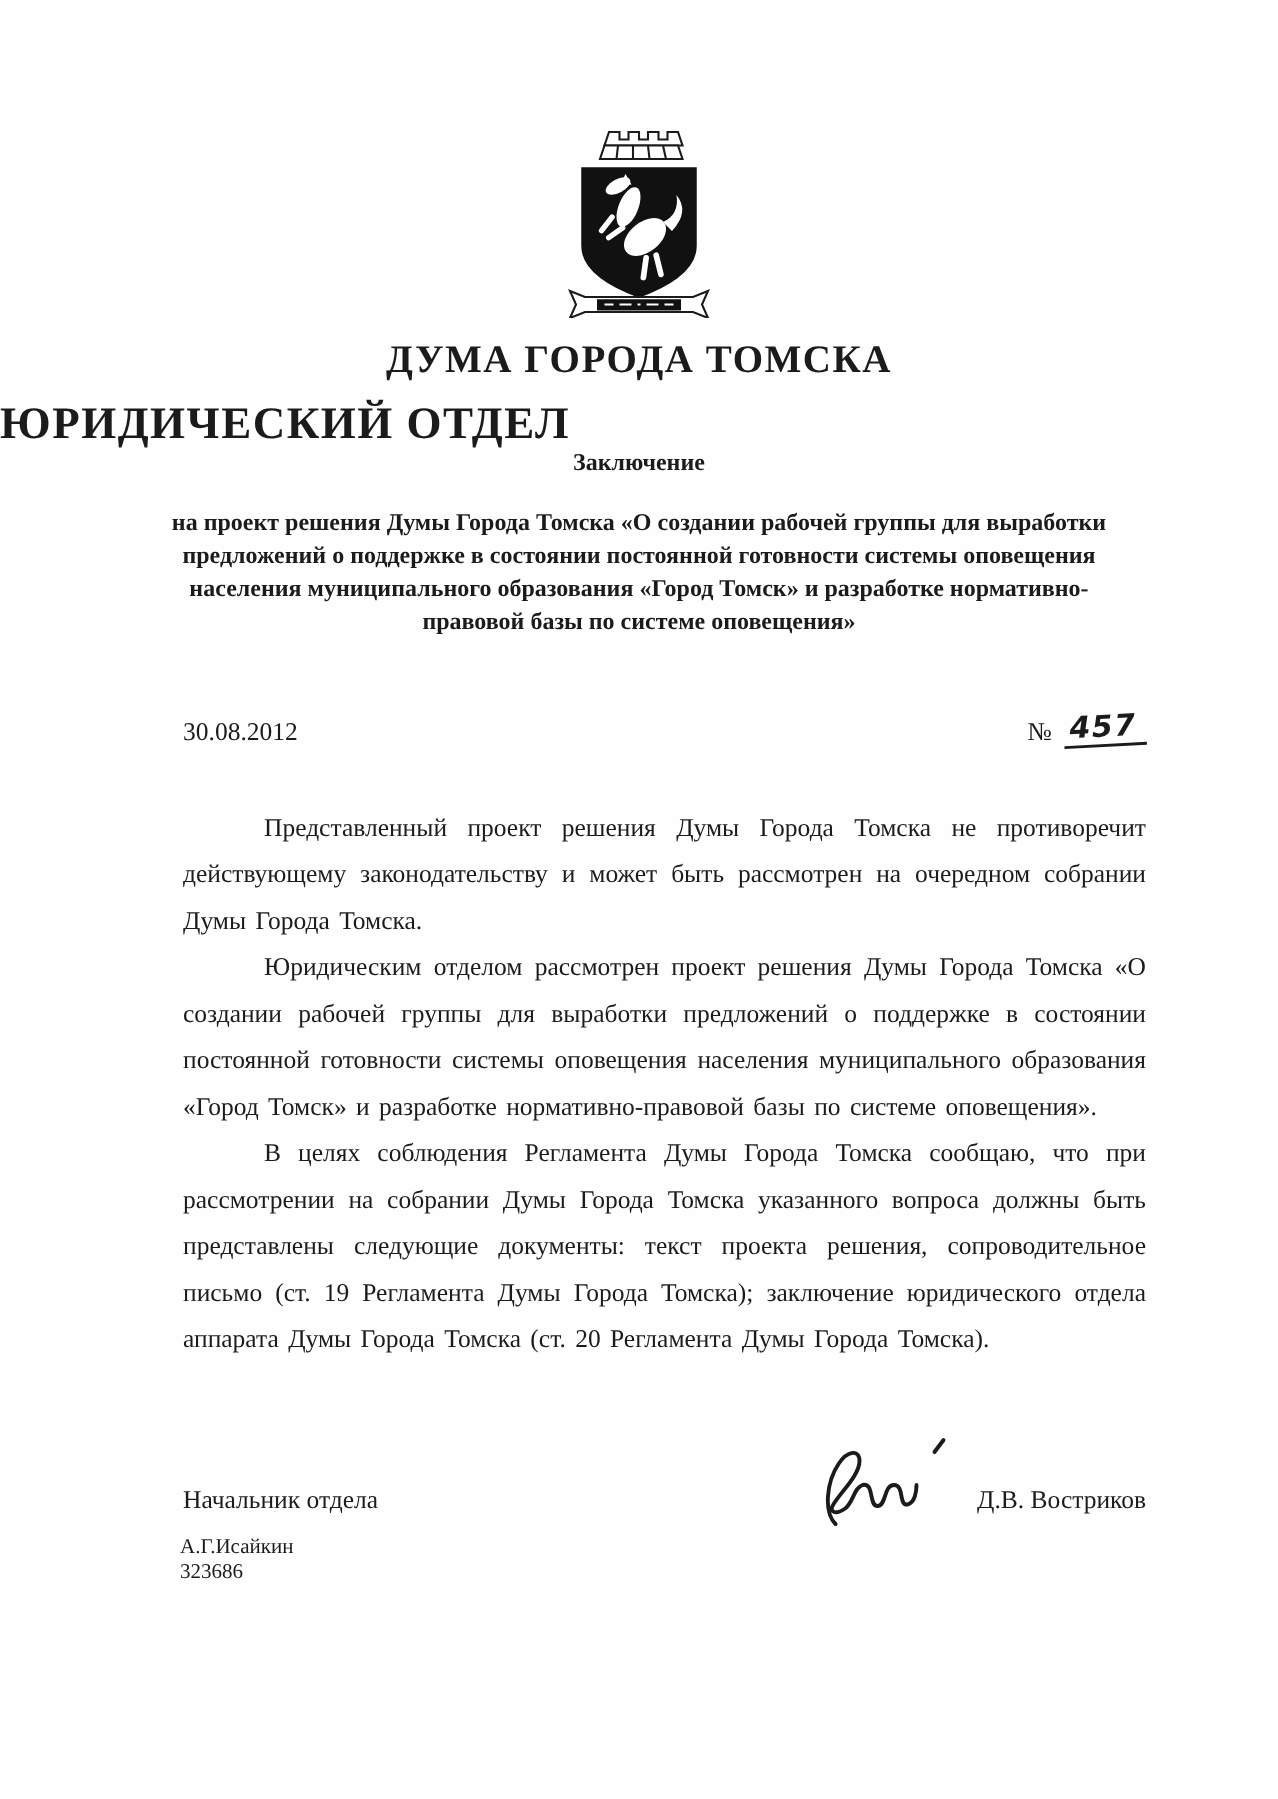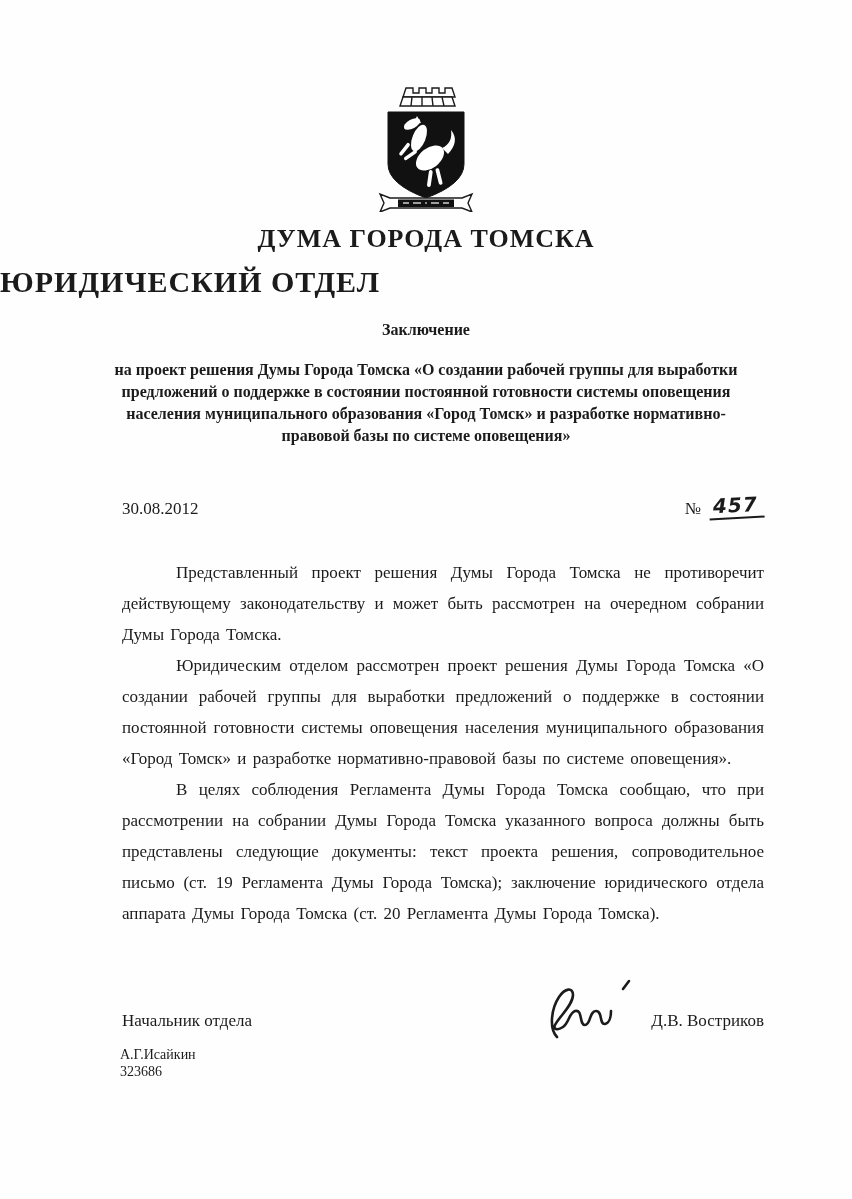--- a/index.html
+++ b/index.html
@@ -29,21 +29,20 @@
     letter-spacing: 1px;
   }
   .dept-name {
     margin-top: 11px;
     text-align: left;
     font-size: 30px;
     font-weight: bold;
     letter-spacing: 1px;
   }
   .doc-type {
-    margin-top: 22px;
     text-align: center;
     font-size: 16px;
     font-weight: bold;
   }
 
   .subject {
     margin: 20px auto 12px auto;
     width: 640px;
     text-align: center;
     font-size: 16px;
@@ -98,21 +97,21 @@
   .sig-scribble {
     position: relative;
     top: -8px;
     margin-right: 16px;
   }
   .sig-name { white-space: nowrap; }
 
   .footer {
     position: absolute;
     left: 120px;
-    top: 1046px;
+    top: 1023px;
     font-size: 14px;
     line-height: 17px;
   }
 </style>
 </head>
 <body>
 
 <div class="page">
 
   <div class="emblem">

